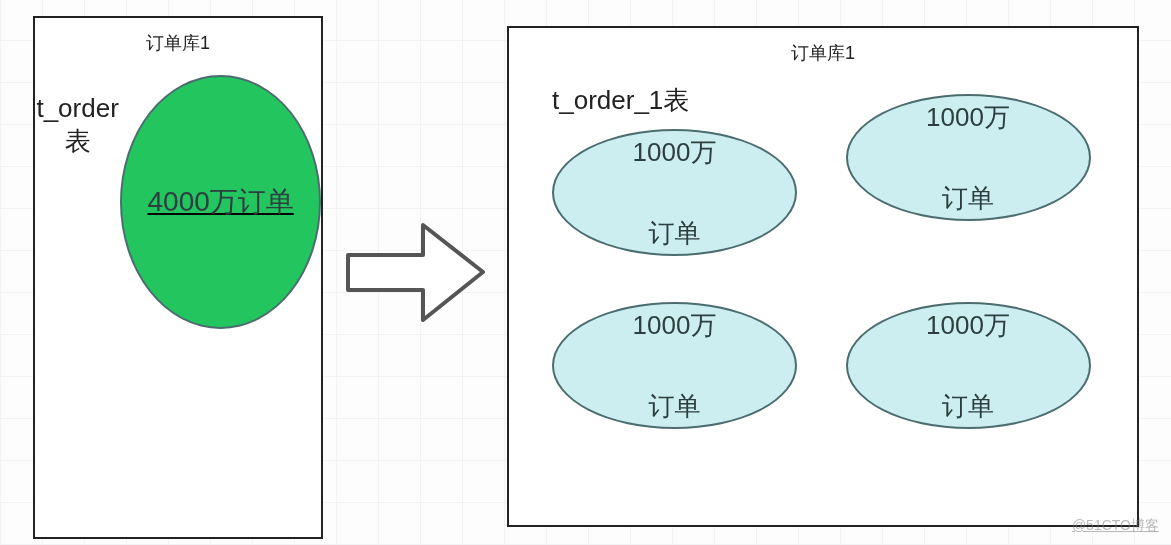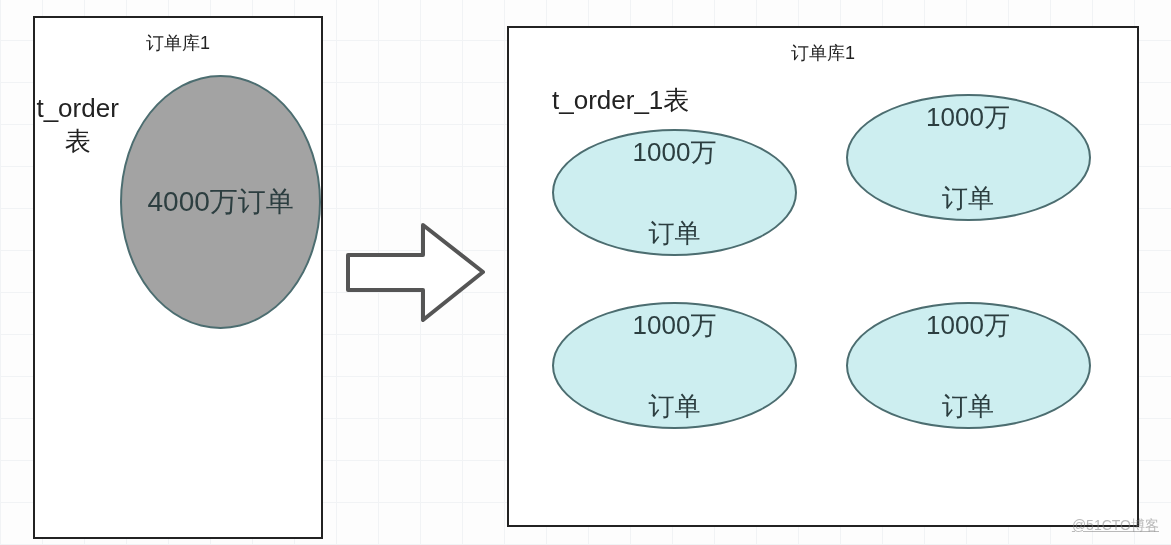--- a/index.html
+++ b/index.html
@@ -47,26 +47,27 @@
     .left-table-label {
       margin-top: 38px;
     }
     .left-content {
       display: flex;
     }
     .big-circle {
       width: 254px;
       height: 254px;
       border-radius: 50%;
-      background: #a3a3a3;
+      background: #22c55e;
       border: 2px solid #4c6d70;
       display: flex;
       align-items: center;
       justify-content: center;
       margin-top: 20px;
+      text-decoration: underline;
     }
     .big-circle-text {
       font-size: 28px;
       color: #2c3e40;
       font-weight: 400;
     }
     .arrow-wrapper {
       position: absolute;
       left: 343px;
       top: 215px;

